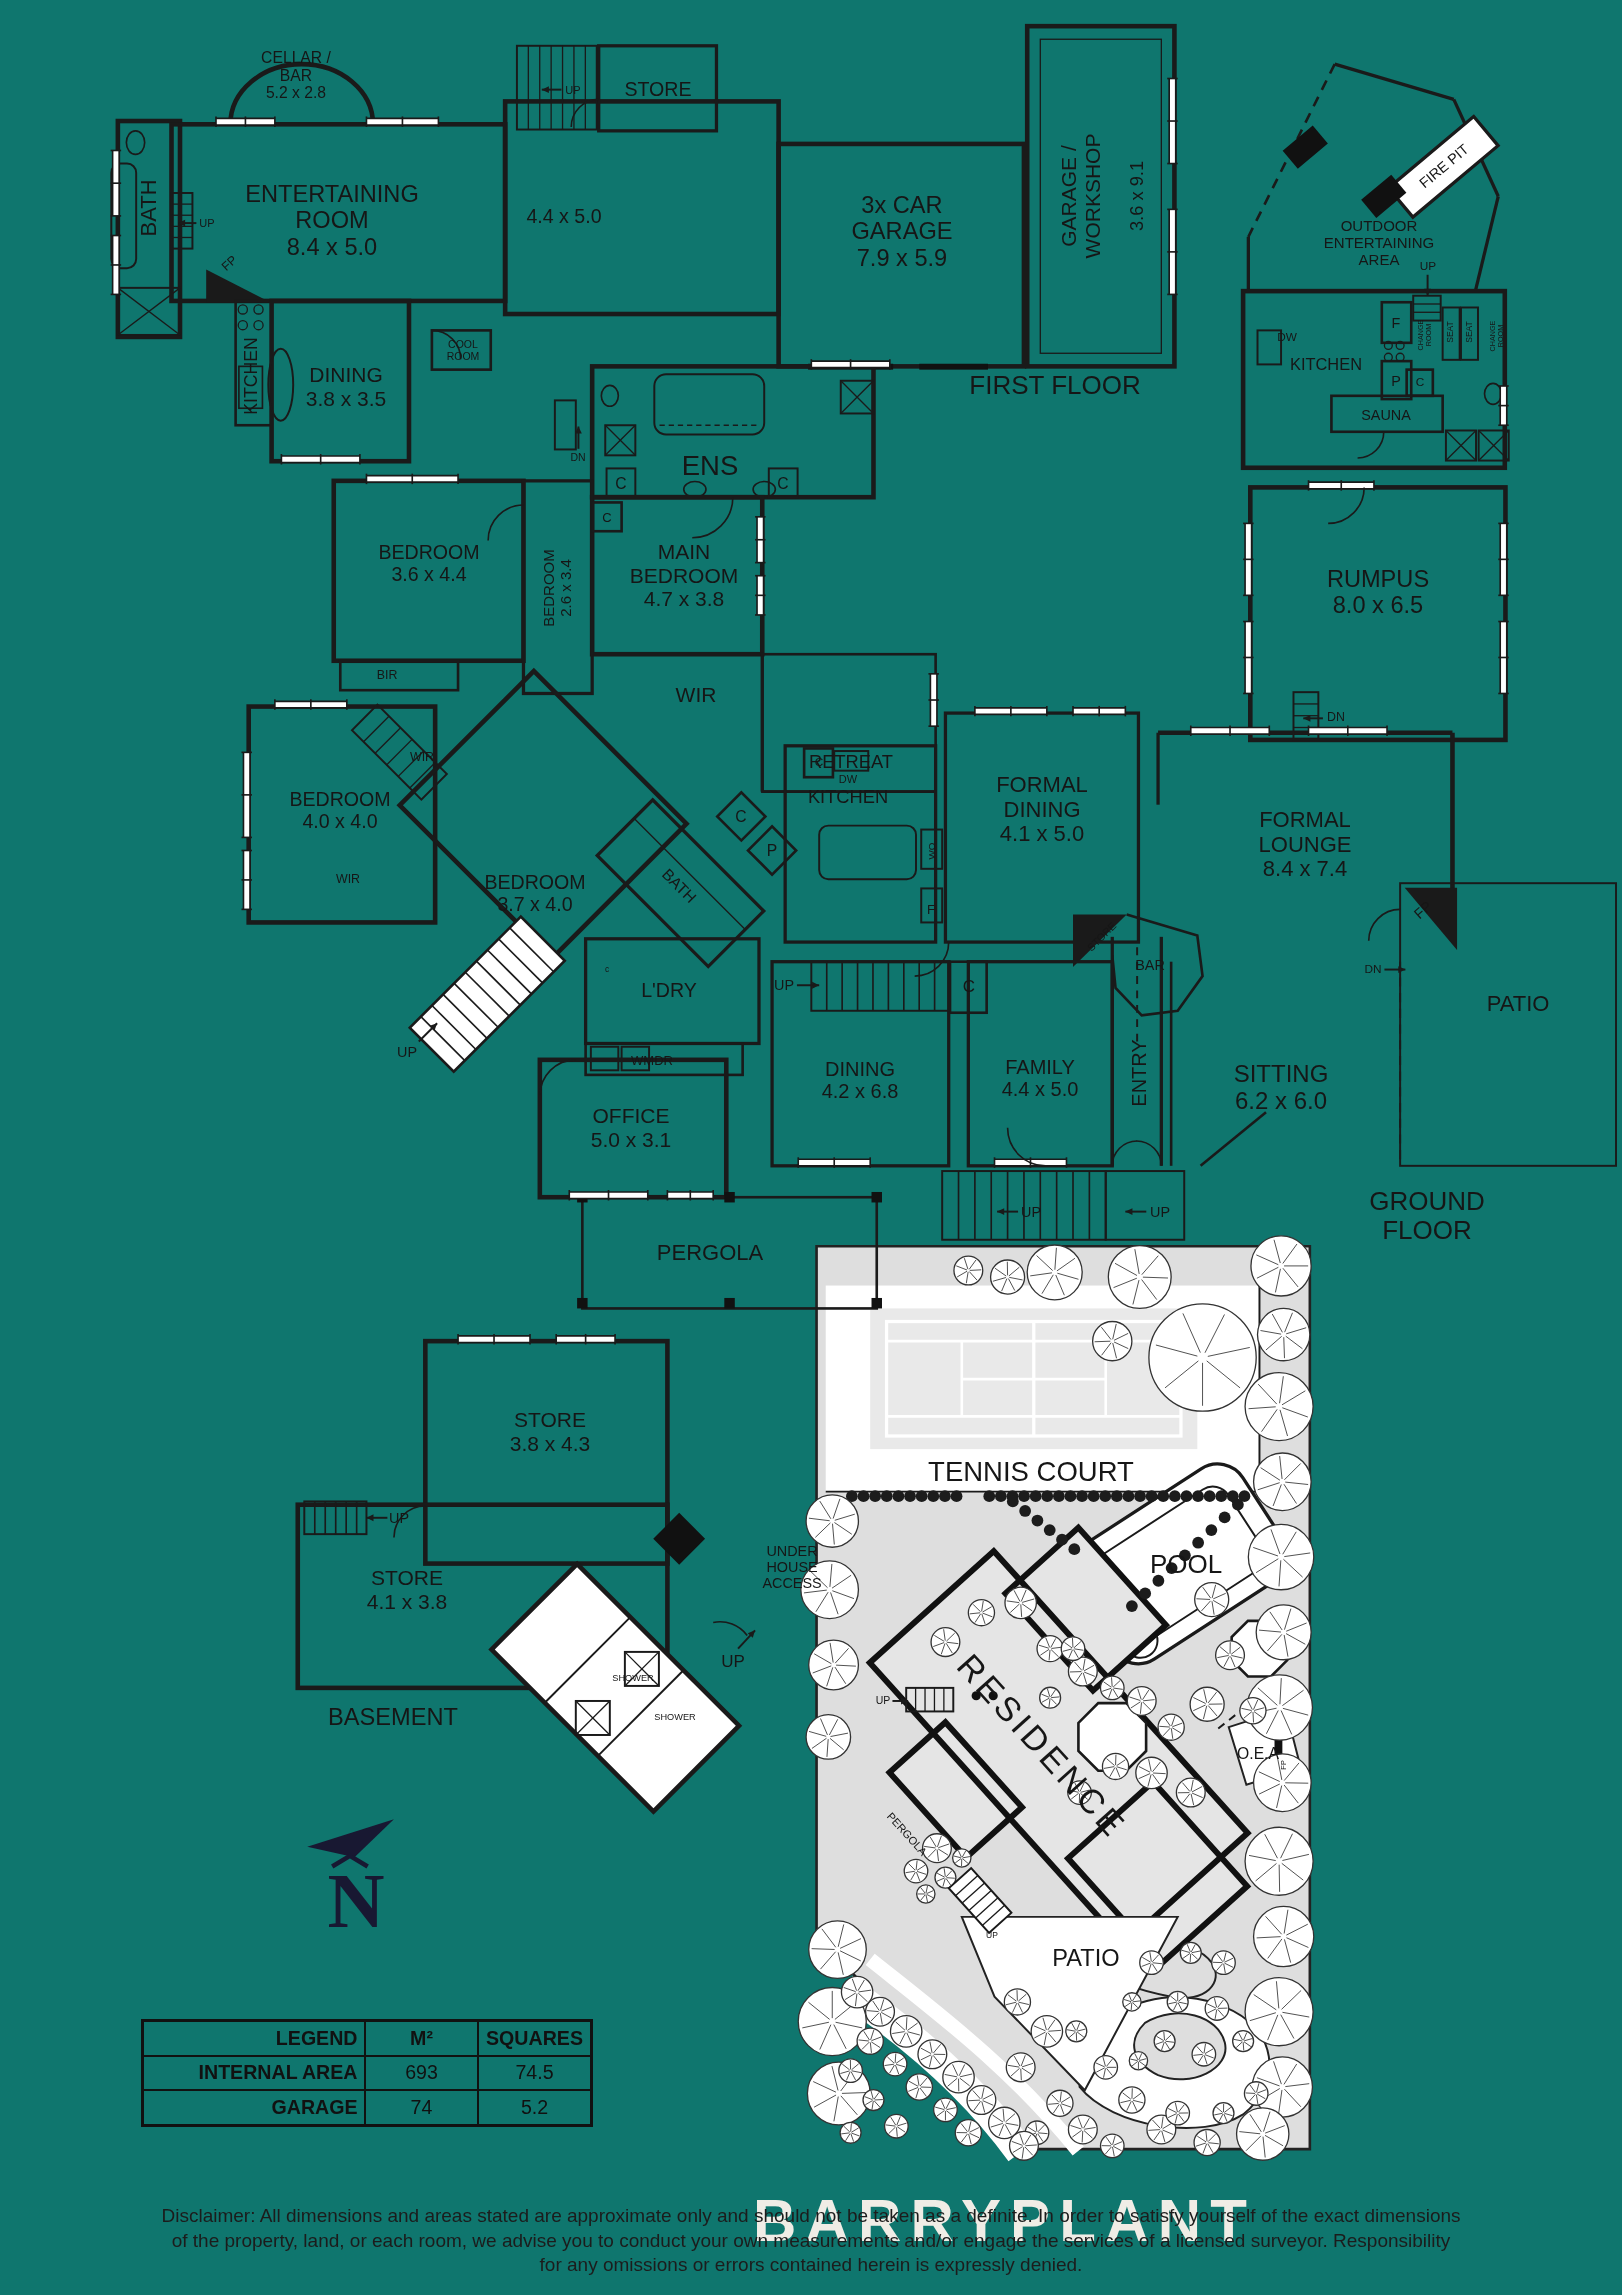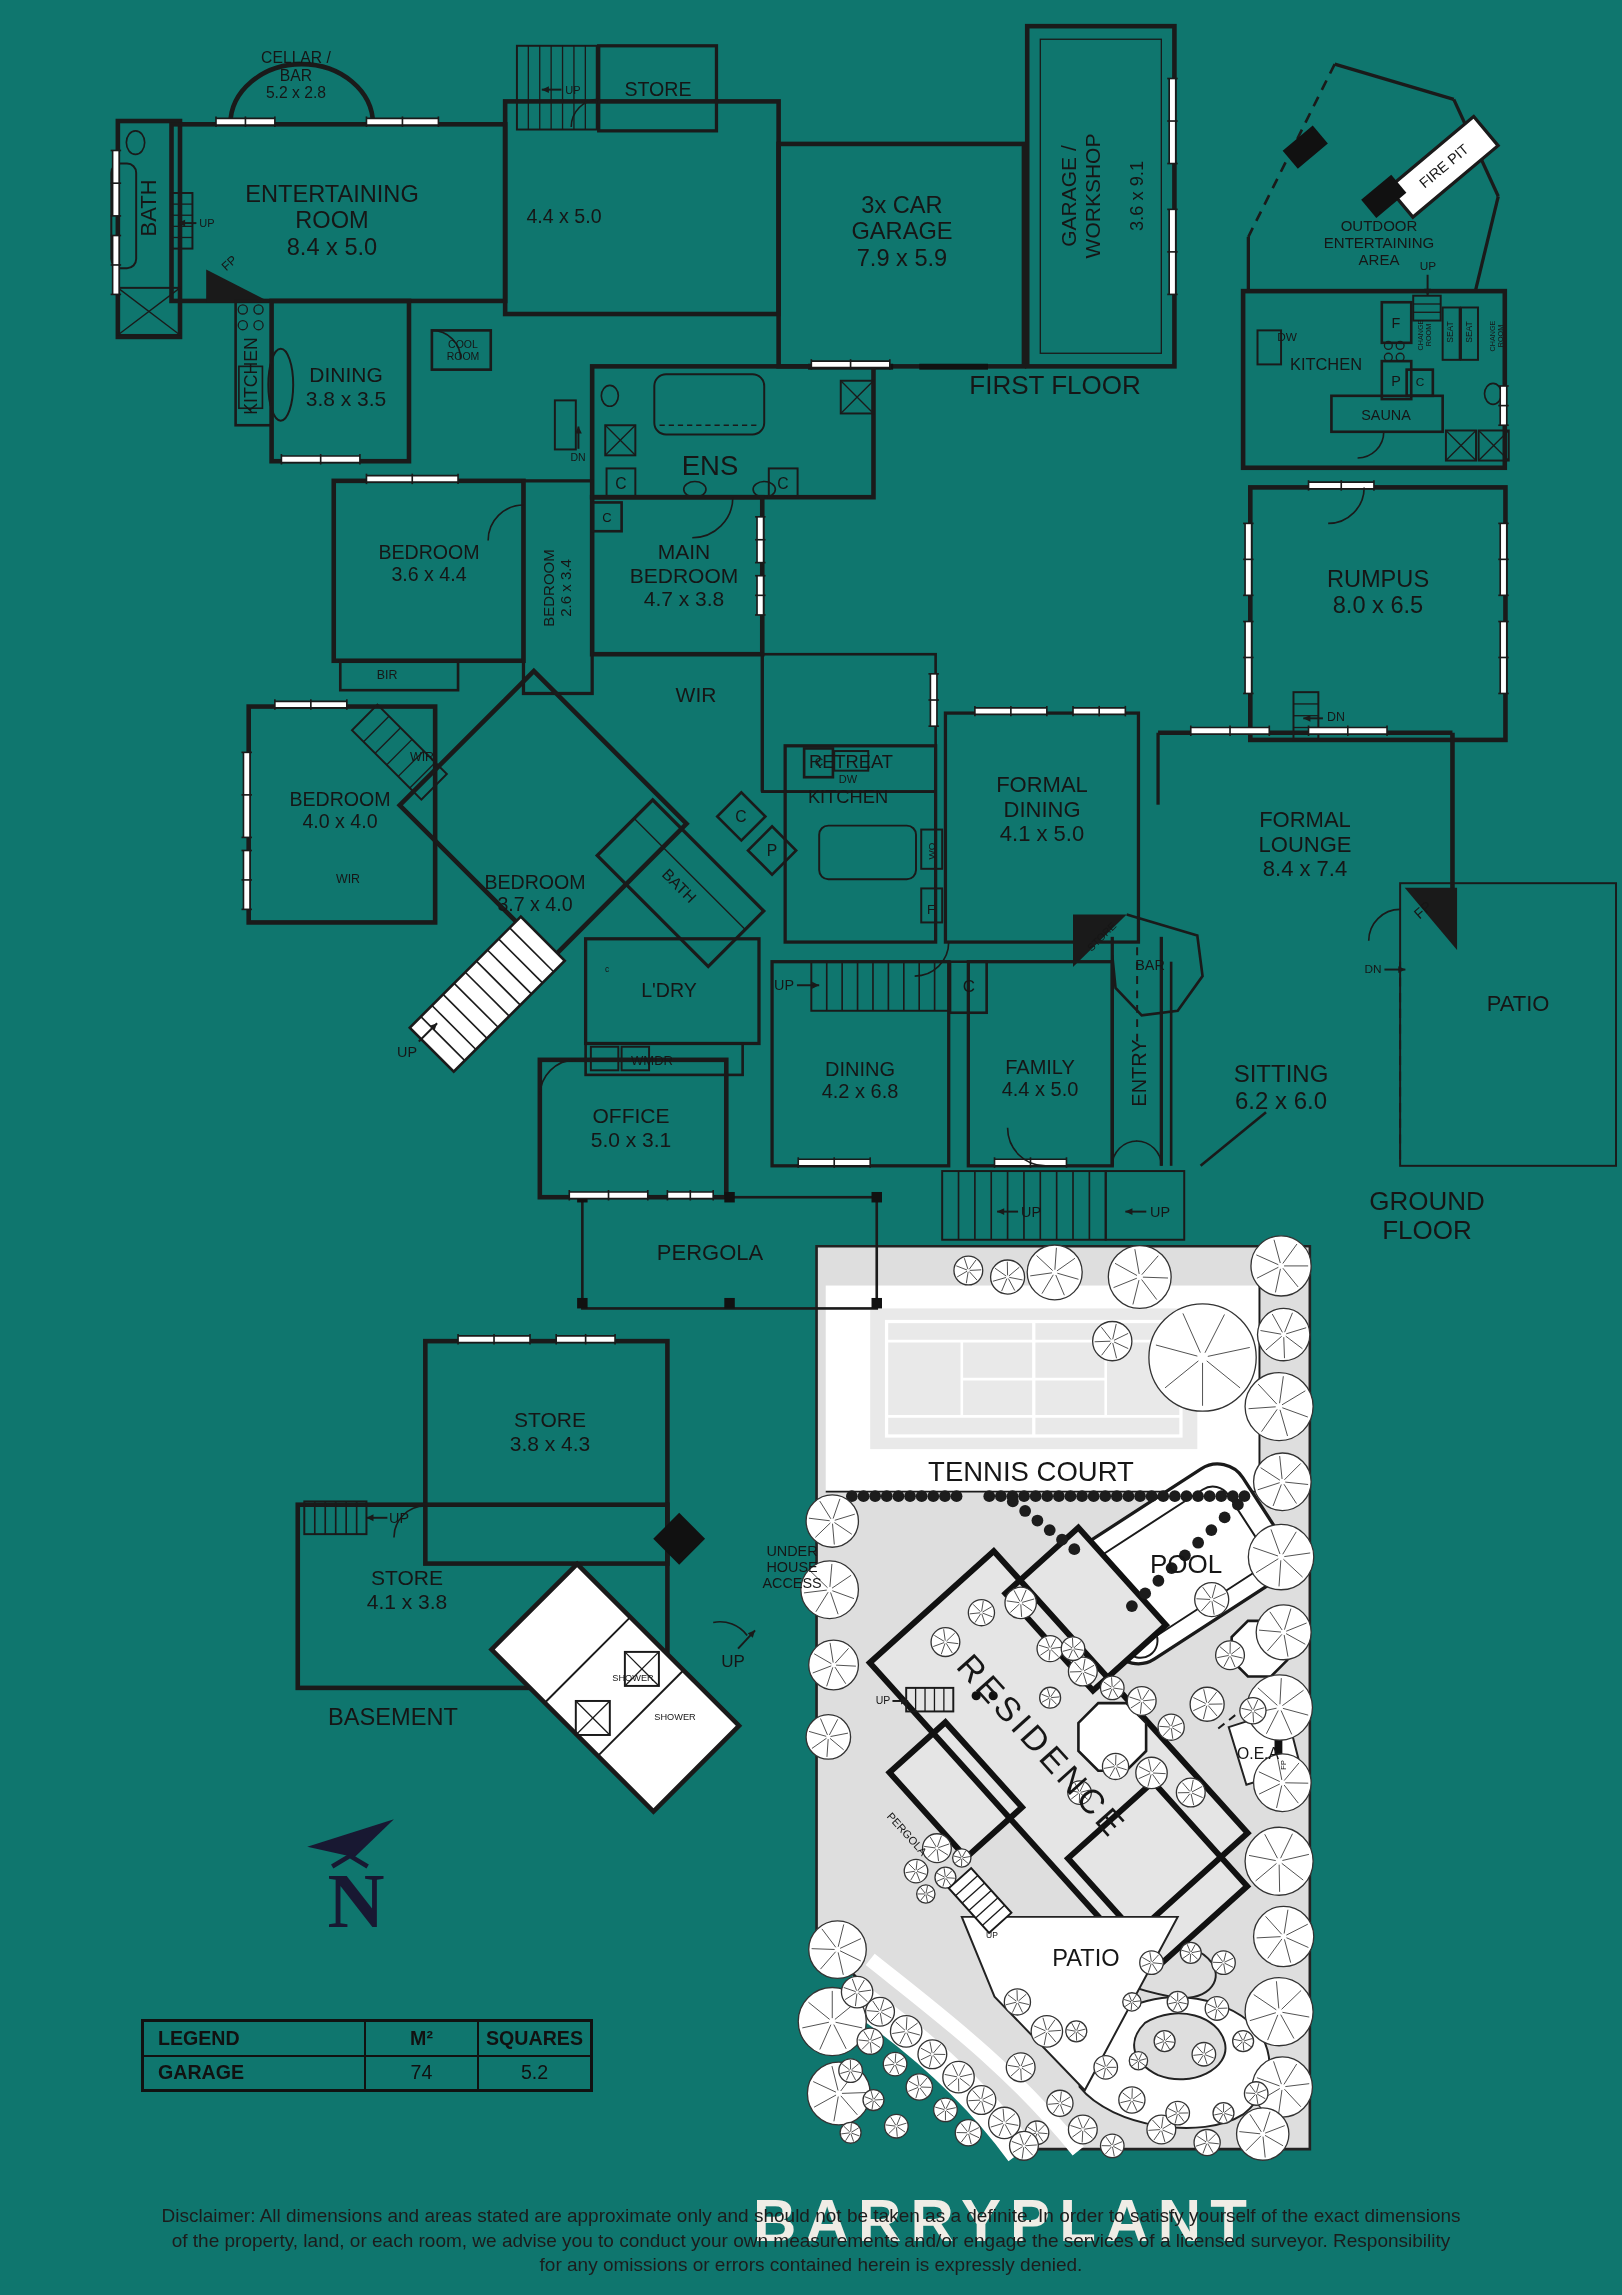--- a/index.html
+++ b/index.html
@@ -8,21 +8,21 @@
   #plan{position:absolute;left:0;top:0;width:1622px;height:2295px;}
   #labels{position:absolute;left:0;top:0;width:100%;height:100%;pointer-events:none;}
   .lbl{position:absolute;white-space:pre-line;text-align:center;line-height:1.12;
        color:#161616;font-weight:500;transform:translate(-50%,-50%);}
   #north{position:absolute;left:281px;top:1806px;width:151px;height:151px;}
   .nletter{position:absolute;left:75px;top:95px;transform:translate(-50%,-50%);
        font-family:"Liberation Serif",serif;font-weight:700;font-size:79px;color:#181832;}
   #legend{position:absolute;left:141px;top:2019px;width:452px;border-collapse:collapse;
        border:3.3px solid #111;font-size:19.6px;}
   #legend td{border:2px solid #111;height:30px;padding:1.3px 6.5px;}
-  #legend td.k{font-weight:700;text-align:left;padding-left:14px;}
+  #legend td.k{font-weight:700;text-align:right;padding-left:14px;}
   #legend td.v{text-align:center;font-weight:400;width:98px;}
   #legend td.h{font-weight:700;text-align:center;}
   #watermark{position:absolute;left:753px;top:2186px;font-size:60px;font-weight:700;
        letter-spacing:9.2px;color:#f0ede6;}
   #disclaimer{position:absolute;left:52px;top:2204px;width:1518px;text-align:center;
        font-size:19px;line-height:1.3;color:#1c1c1c;white-space:pre-line;}
 </style>
 </head>
 <body>
 
@@ -1617,20 +1617,25 @@
   </div>
 
   <table id="legend">
     <tbody>
         <tr>
       <td class="k">LEGEND</td>
       <td class="v h">M²</td>
       <td class="v h">SQUARES</td>
     </tr>
     <tr>
+      <td class="k">INTERNAL AREA</td>
+      <td class="v">693</td>
+      <td class="v">74.5</td>
+    </tr>
+    <tr>
       <td class="k">GARAGE</td>
       <td class="v">74</td>
       <td class="v">5.2</td>
     </tr>
   </tbody>
     </table>
 
   <div id="watermark">BARRYPLANT</div>
   <div id="disclaimer">Disclaimer: All dimensions and areas stated are approximate only and should not be taken as a definite. In order to satisfy yourself of the exact dimensions
 of the property, land, or each room, we advise you to conduct your own measurements and/or engage the services of a licensed surveyor. Responsibility

